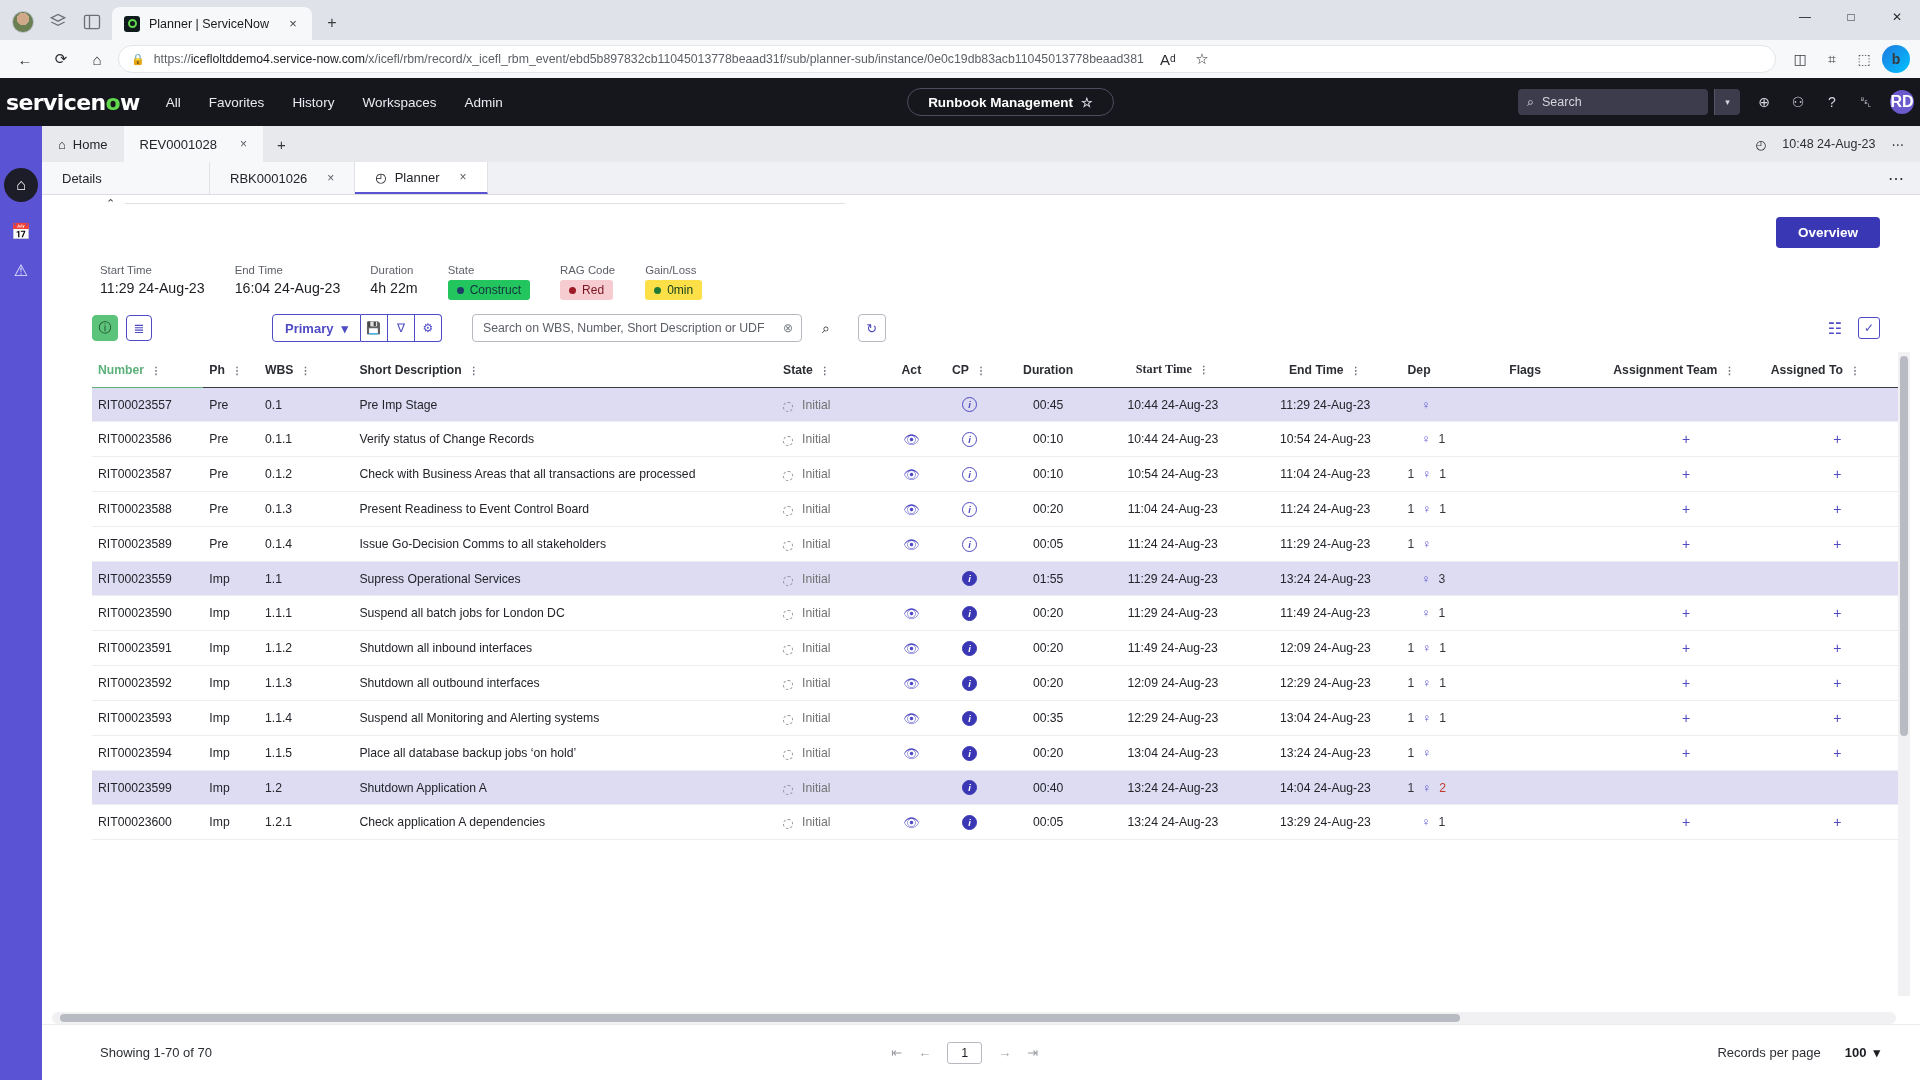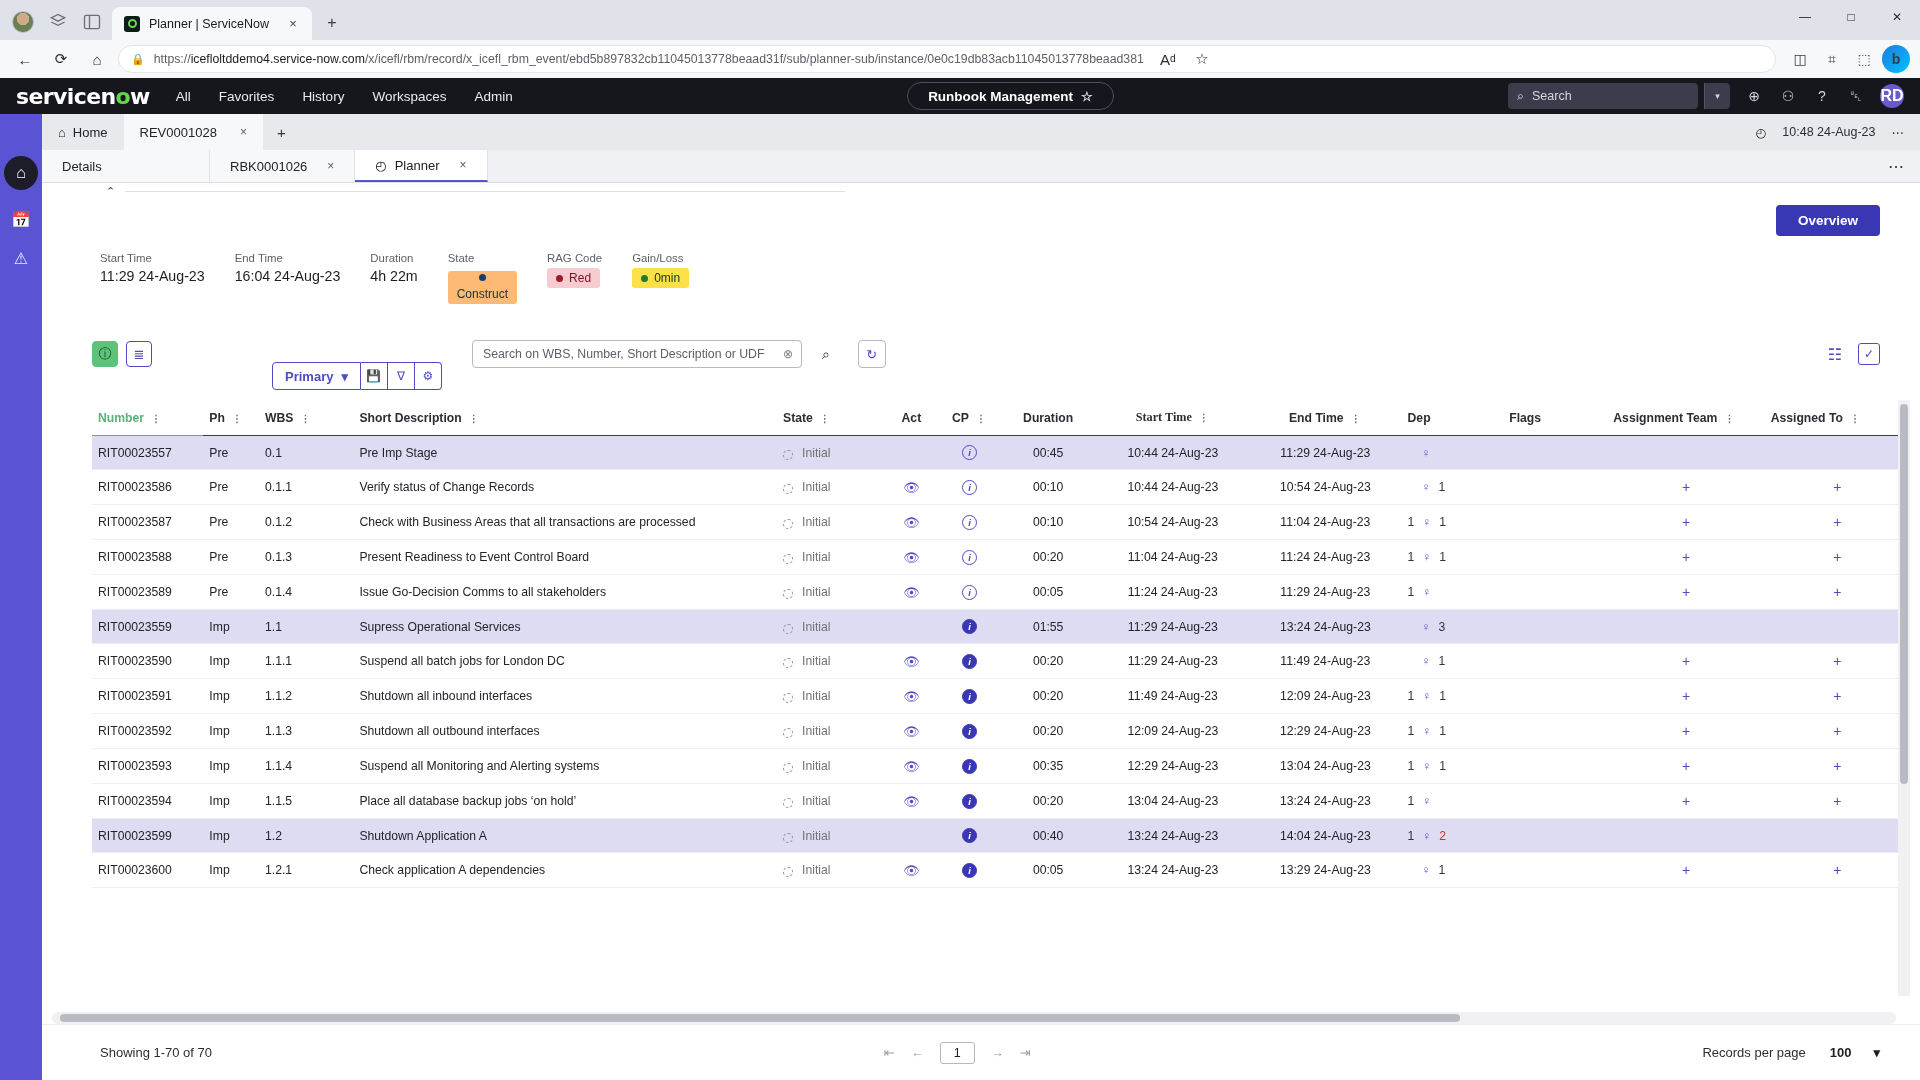--- a/index.html
+++ b/index.html
@@ -39,21 +39,21 @@
   .omnibox .url { color:#5c6066; white-space:nowrap; overflow:hidden; }
   .omnibox .url b { color:#1c1d20; font-weight:400;margin-top:10px; }
   .url-right { display:flex; align-items:center; gap:4px; }
   .ext-icons { display:flex; align-items:center; gap: 4px; padding-left: 4px; }
   .ext-icons div { width:28px; height:28px; display:flex; align-items:center; justify-content:center; font-size:14px; color:#3a3a3f; }
   .copilot { width:26px;height:26px;border-radius:50%; background:linear-gradient(135deg,#1f7ae0,#00c2ff); color:#fff; display:flex;align-items:center;justify-content:center;font-size:12px;font-weight:bold;}
 
   
   .snapp { flex:1; display:flex; flex-direction:column; background:#ffffff; overflow:hidden; }
   .sn-header {
-    height: 36px; background:#16161d; display:flex; align-items:center; padding: 0 16px; color:#fff; gap: 0;
+    height: 48px; background:#16161d; display:flex; align-items:center; padding: 0 6px; color:#fff; gap: 0;
   }
   .sn-logo { font-size: 22px; font-weight: bold; letter-spacing:-0.6px; margin-right: 26px; font-family:"DejaVu Sans", sans-serif; }
   .sn-logo .o { color:#62d84e; }
   .sn-nav { display:flex; gap: 28px; font-size: 13.5px; color:#e9e9ef; }
   .sn-center { flex:1; display:flex; justify-content:center; }
   .app-pill {
     border:1px solid #4e4e5e; border-radius:18px; height:28px; display:flex; align-items:center; gap:8px;
     padding: 0 20px; font-size:13.5px; color:#fff; font-weight:600;
   }
   .star { color:#d9d9e2; font-size: 13px; }
@@ -106,21 +106,21 @@
   .meta .lbl { font-size: 11.4px; color:#5d6068; }
   .meta .val { font-size: 14.2px; color:#1d1e23; margin-top: 4px; white-space:nowrap; }
   .chip { display:inline-flex; align-items:center; gap:6px; border-radius: 3px; padding: 3px 9px; font-size:12px; }
   .chip .dot { width:7px; height:7px; border-radius:50%; }
 
   
   .toolbar { display:flex; align-items:center; gap: 8px; padding: 14px 40px 10px 50px; }
   .sq-btn { width: 26px; height:26px; border:1px solid #4f4bc4; border-radius:4px; display:flex; align-items:center;
             justify-content:center; font-size: 13px; color:#4f4bc4; background:#fff; }
   .sq-btn.green { background:#5cc47a; border-color:#5cc47a; color:#1f4428; }
-  .tb-group { display:flex; align-items:flex-start; margin-left: 112px; margin-top: 44px; }
+  .tb-group { display:flex; align-items:flex-start; margin-left: 112px; }
   .primary-btn { height: 28px; border:1px solid #4f4bc4; border-radius:4px 0 0 4px; color:#4f4bc4; font-size:13px;
      font-weight:600; padding: 0 12px; display:flex; align-items:center; gap:8px; }
   .tb-sq { width: 27px; height:28px; border:1px solid #4f4bc4; border-left:none; display:flex; align-items:center;
      justify-content:center; color:#4f4bc4; font-size:12px; }
   .tb-sq.last { border-radius: 0 4px 4px 0; }
   .search-wrap { margin-left: 22px; width: 330px; height: 28px; border:1px solid #b7b9c0; border-radius:4px;
      display:flex; align-items:center; padding: 0 8px 0 10px; font-size: 12.3px; color:#5c6067; background:#fff; }
   .search-wrap .clr { margin-left:auto; font-size:12px; color:#7b7e86; }
   .mag { margin-left: 12px; font-size:14px; color:#2f3137; }
   .refresh-btn { margin-left: 20px; width: 28px; height:28px; border:1px solid #b7b9c0; border-radius:4px;
@@ -162,21 +162,21 @@
   .vscroll .thumb { position:absolute; top: 4px; left:2px; width:8px; height: 380px; background:#b9bbc2; border-radius:5px; }
   .hscroll { height: 12px; background:#f1f1f3; margin: 2px 24px 0 10px; position:relative; border-radius:6px; }
   .hscroll .thumb { position:absolute; left: 8px; top: 2px; height: 8px; width: 1400px; background:#b9bbc2; border-radius:5px; }
 
   
   .footer { height: 56px; display:flex; align-items:center; padding: 0 40px 0 58px; font-size: 13px; color:#2c2e34;
      background:#fff; border-top:1px solid #ebecef; }
   .pager { margin: 0 auto; display:flex; align-items:center; gap: 16px; color:#9a9da4; font-size:13px;}
   .pager .pagebox { border:1px solid #b7b9c0; border-radius:3px; padding: 3px 13px; color:#1d1e23; font-size:12.5px; }
   .rpp { display:flex; align-items:center; gap: 24px; }
-  .rpp .sel { display:flex; align-items:center; gap:22px; font-weight:600; color:#1d1e23; }
+  .rpp .sel { display:flex; align-items:center; gap:7px; font-weight:600; color:#1d1e23; }
 </style>
 </head>
 <body>
 
 <div class="browser">
 
   <div class="tabstrip">
     <div class="win-left">
       <div class="avatar-img"></div>
       <svg class="chrome-icon" viewBox="0 0 24 24" fill="none" stroke="#4a4a50" stroke-width="1.6">
@@ -317,21 +317,21 @@
               <div class="lbl">End Time</div>
               <div class="val">16:04 24-Aug-23</div>
             </div>
             <div class="meta">
               <div class="lbl">Duration</div>
               <div class="val">4h 22m</div>
             </div>
             <div class="meta">
               <div class="lbl">State</div>
               <div class="val">
-                <span class="chip" id="chip-state" style="background: #fdba74; color: rgb(20, 50, 63); flex-direction: column;">
+                <span class="chip" id="chip-state" style="background: #22c55e; color: rgb(20, 50, 63);">
                   <span class="dot" style="background: rgb(31, 60, 102);"></span>
                   <span>Construct</span>
                 </span>
               </div>
             </div>
             <div class="meta">
               <div class="lbl">RAG Code</div>
               <div class="val">
                 <span class="chip" id="chip-rag" style="background: rgb(246, 204, 209); color: rgb(122, 20, 33);">
                   <span class="dot" style="background: rgb(156, 27, 39);"></span>

